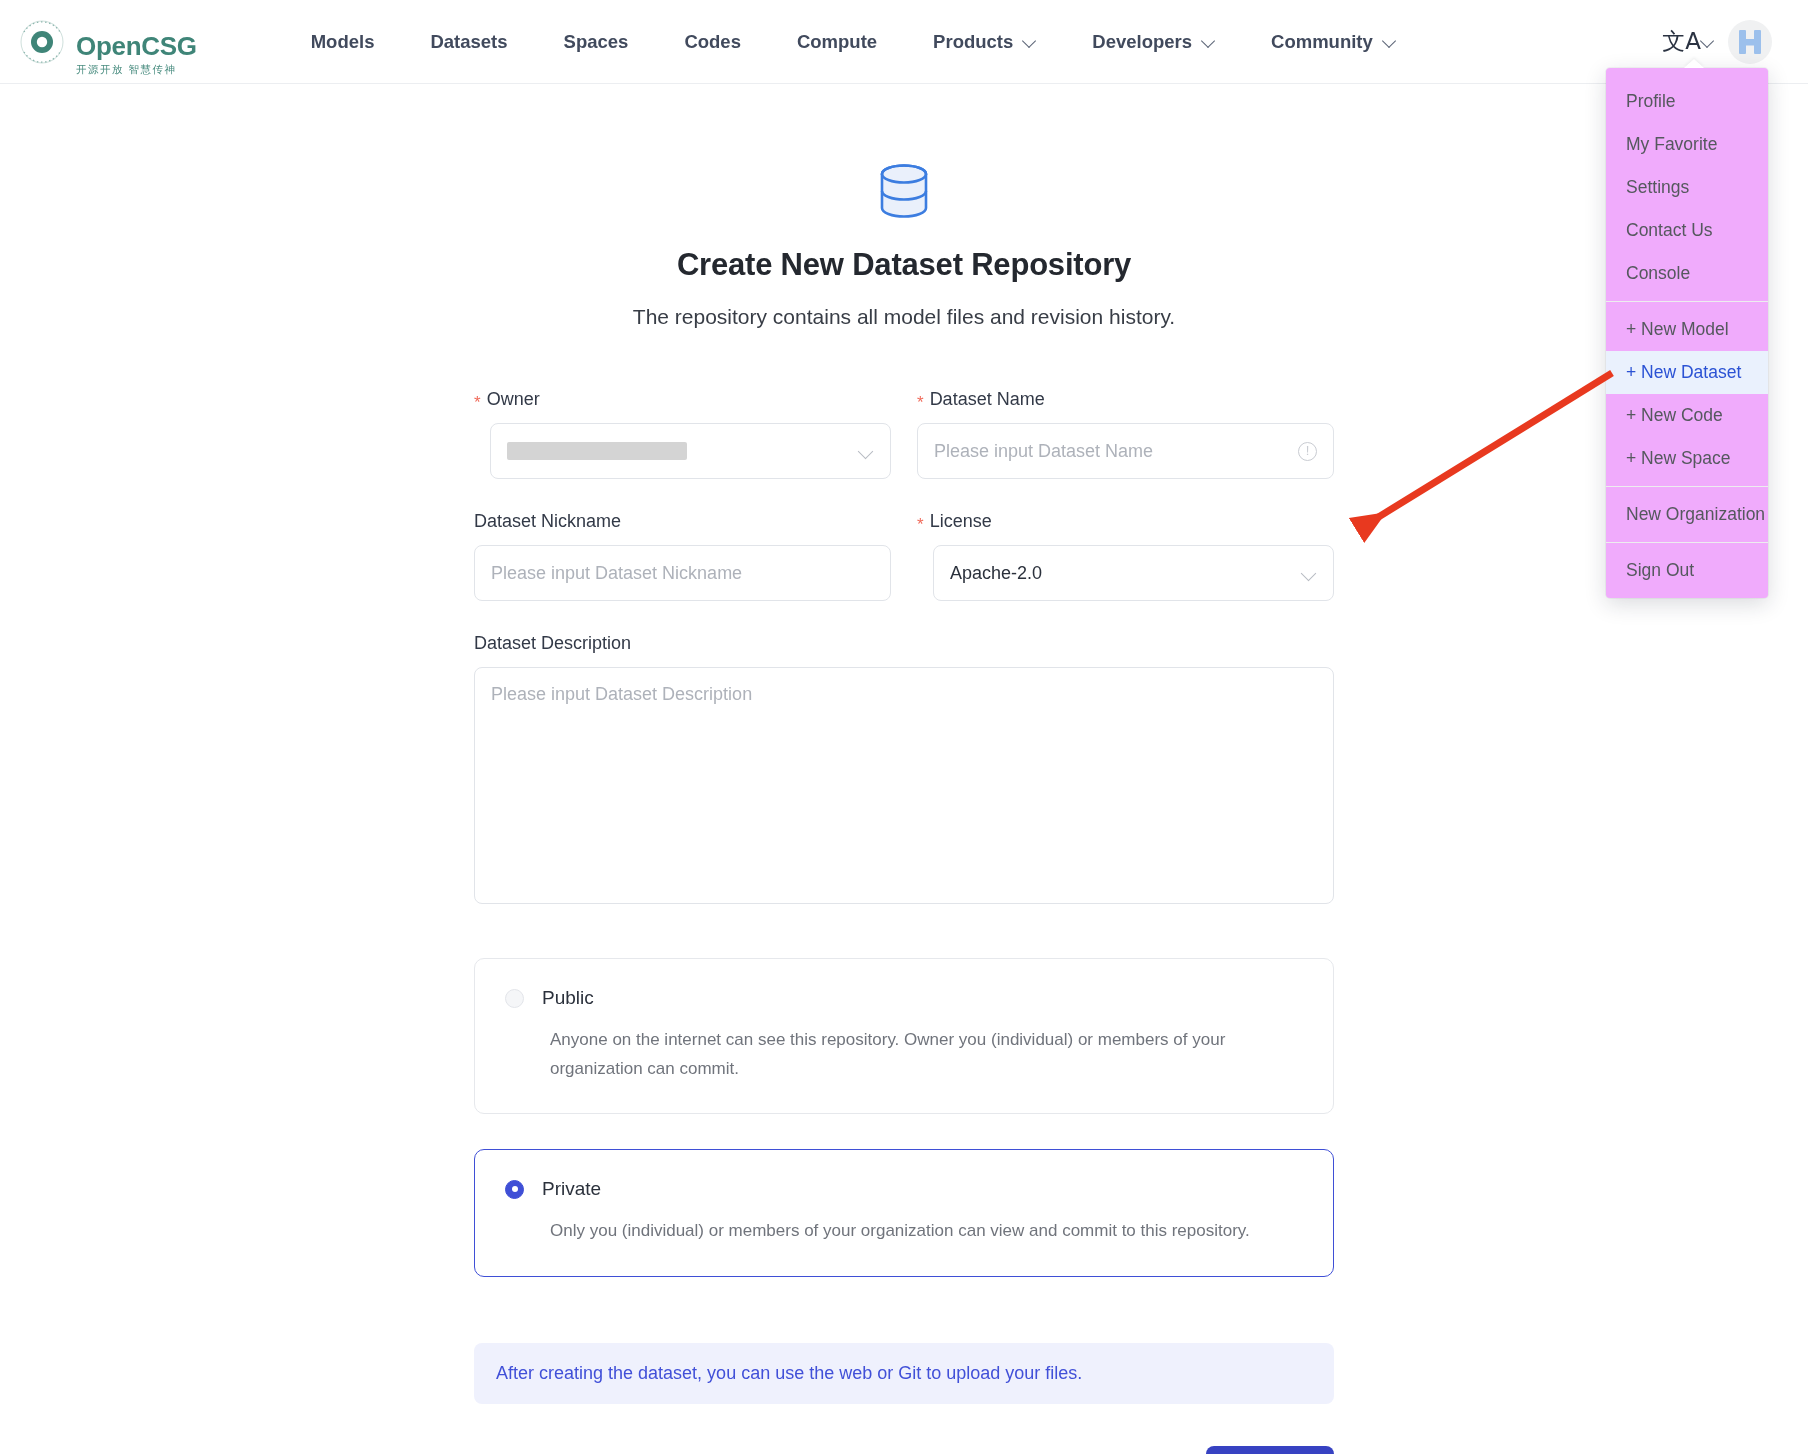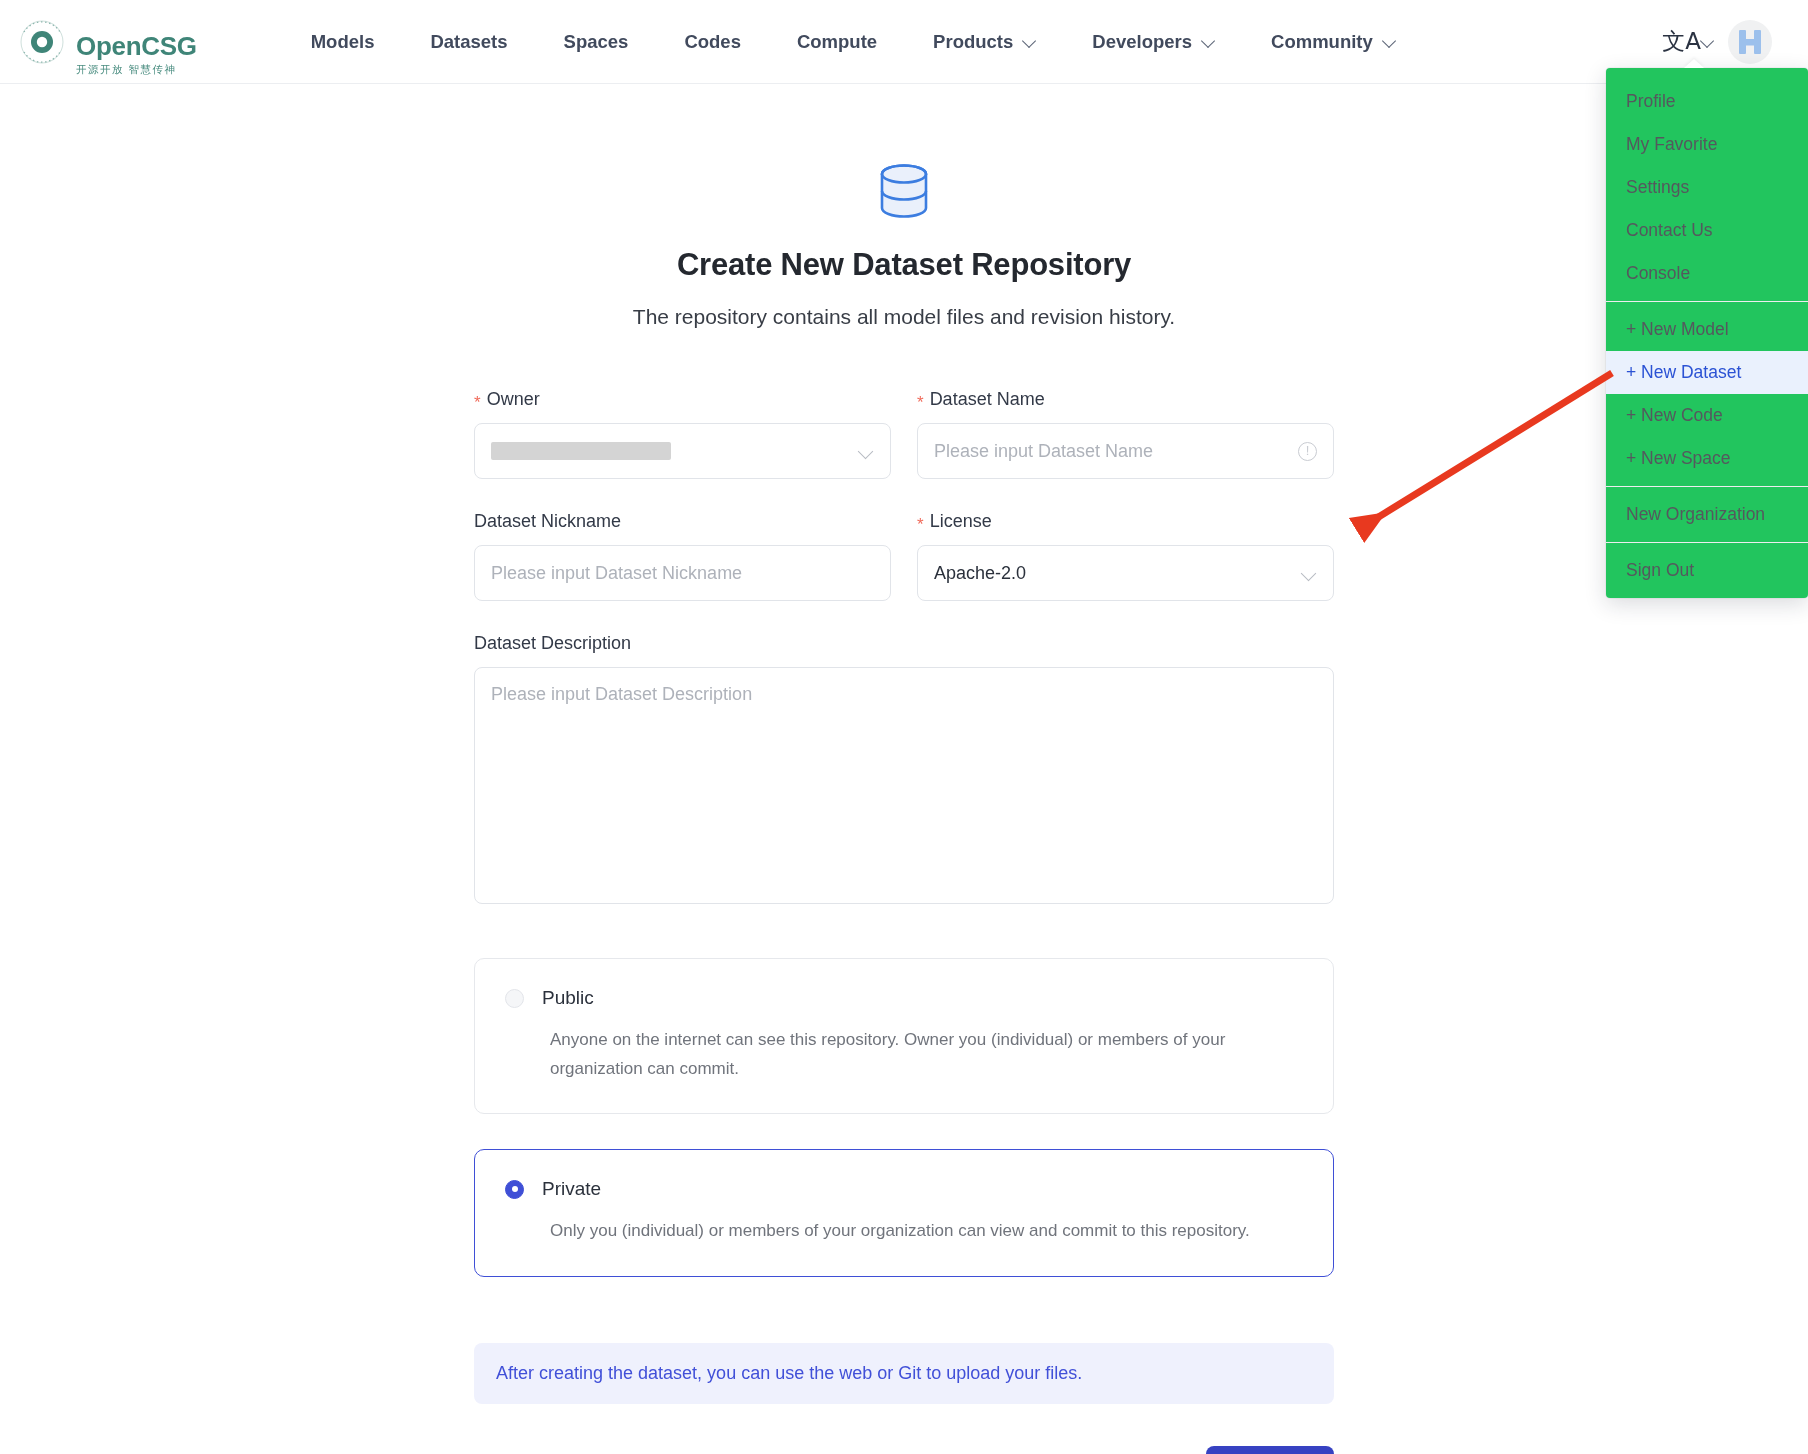--- a/index.html
+++ b/index.html
@@ -47,21 +47,21 @@
   .lang-glyph { font-size: 23px; color: #2b3342; line-height: 1; font-family: "DejaVu Sans", sans-serif;}
   .avatar {
     width: 44px; height: 44px; border-radius: 50%;
     background: #f0f1f2; display: flex; align-items: center; justify-content: center;
     cursor: pointer; overflow: hidden;
   }
 
   
   .user-menu {
     position: absolute; top: 68px; left: 1606px;
-    width: 202px; background: #22c55e;
+    width: 162px; background: #f0abfc;
     border-radius: 4px;
     box-shadow: 0 6px 22px rgba(25,32,48,.16), 0 0 0 1px rgba(25,32,48,.045);
     z-index: 20; padding: 6px 0 0 0;
   }
   .user-menu::before {
     content: ""; position: absolute; top: -9px; left: 78px;
     width: 0; height: 0;
     border-left: 10px solid transparent; border-right: 10px solid transparent;
     border-bottom: 9px solid #ffffff;
     filter: drop-shadow(0 -2px 1px rgba(25,32,48,.05));
@@ -93,21 +93,21 @@
     display: flex; align-items: baseline;
   }
   .req { color: #f06b5b; margin-right: 6px; font-size: 17px; position: relative; top: 3px; }
 
   .control {
     height: 56px; border: 1px solid #e1e4e9; border-radius: 8px;
     background: #fff; display: flex; align-items: center;
     padding: 0 16px; font-size: 18px; color: #2b313c;
     cursor: text;
   }
-  .control.select { cursor: pointer; }
+  .control.select { cursor: pointer; margin-left: 16px; }
   .ph { color: #aeb2ba; }
   .redacted { width: 180px; height: 18px; background: #d4d4d4; border-radius: 2px; }
   .ctrl-right { margin-left: auto; display: flex; align-items: center; }
   .sel-chev { width: 16px; height: 16px; position: relative; }
   .sel-chev::before {
     content: ""; position: absolute; left: 2px; top: 3px;
     width: 10px; height: 10px;
     border-right: 1.6px solid #b7bbc3; border-bottom: 1.6px solid #b7bbc3;
     transform: rotate(45deg);
   }

